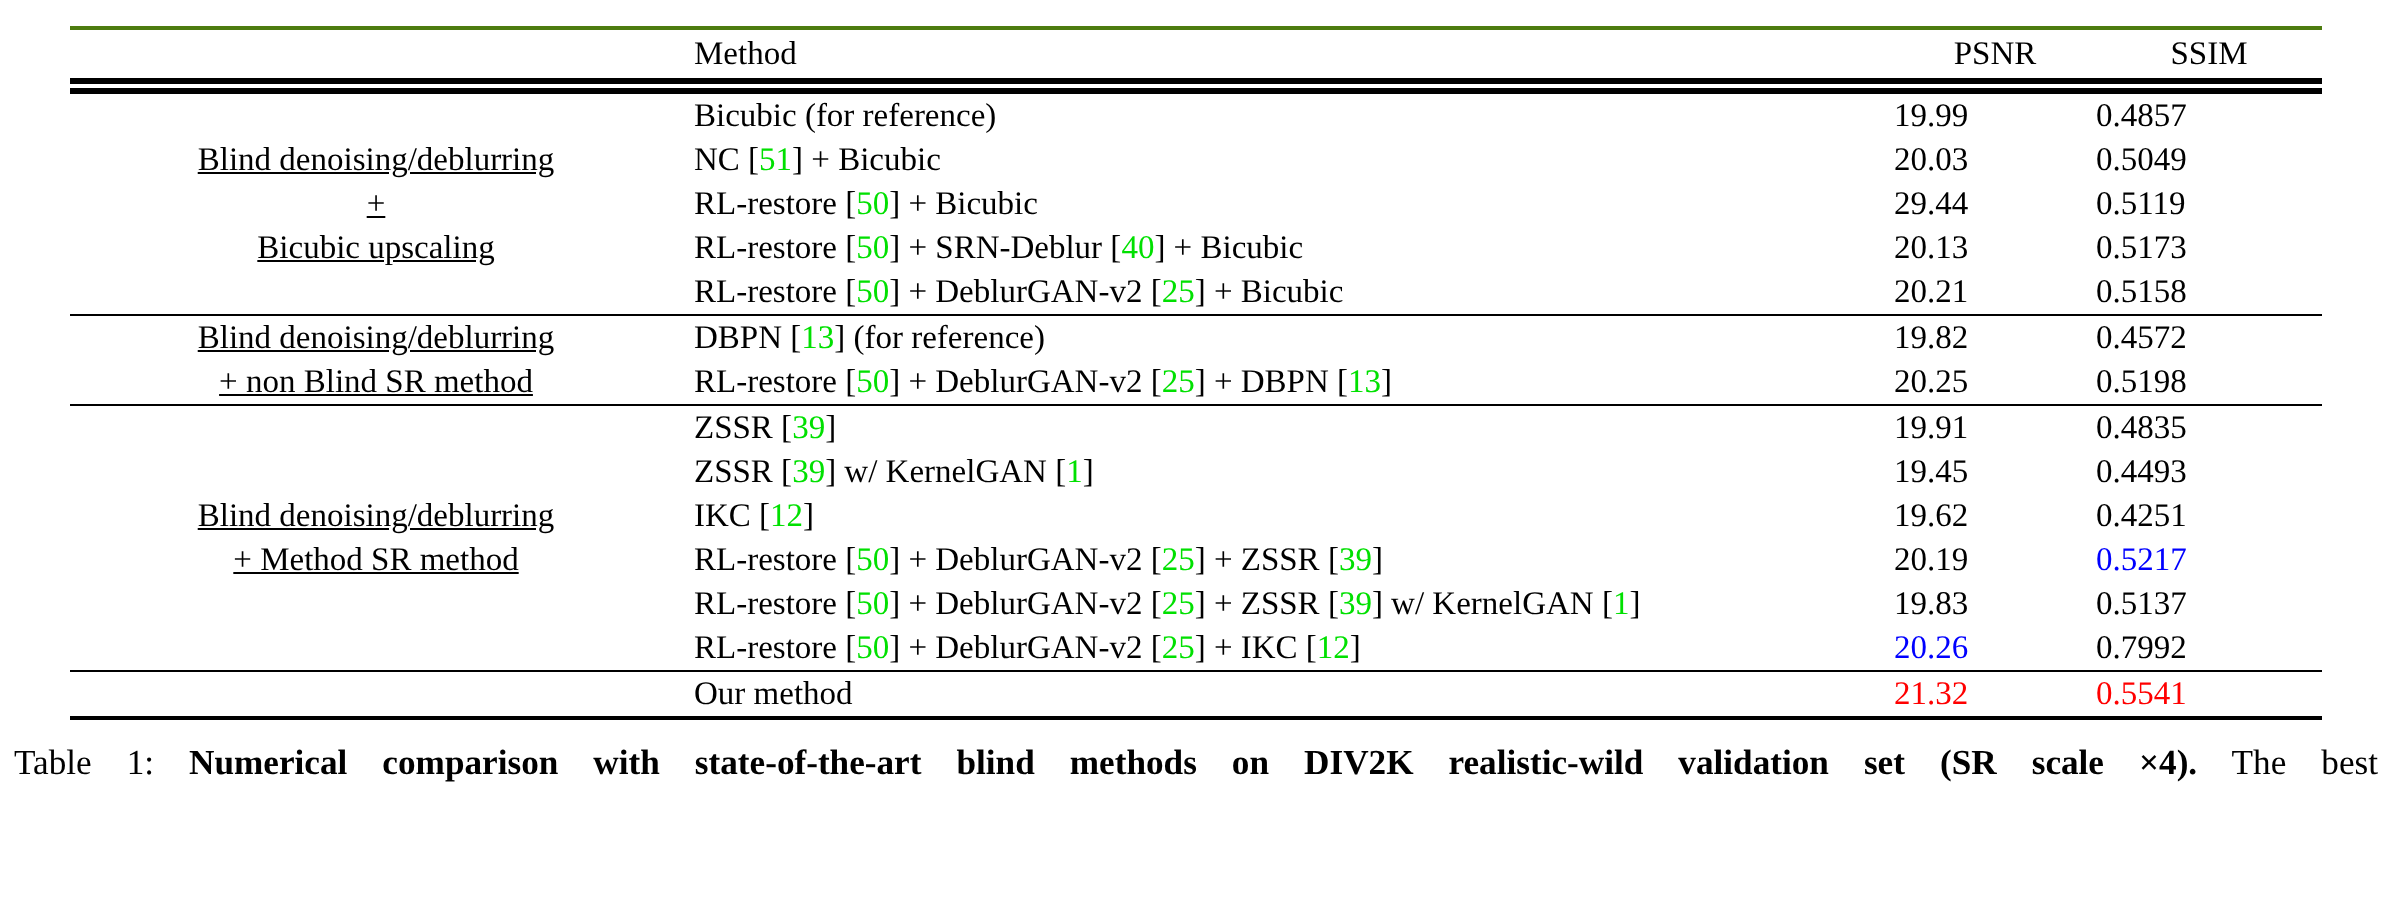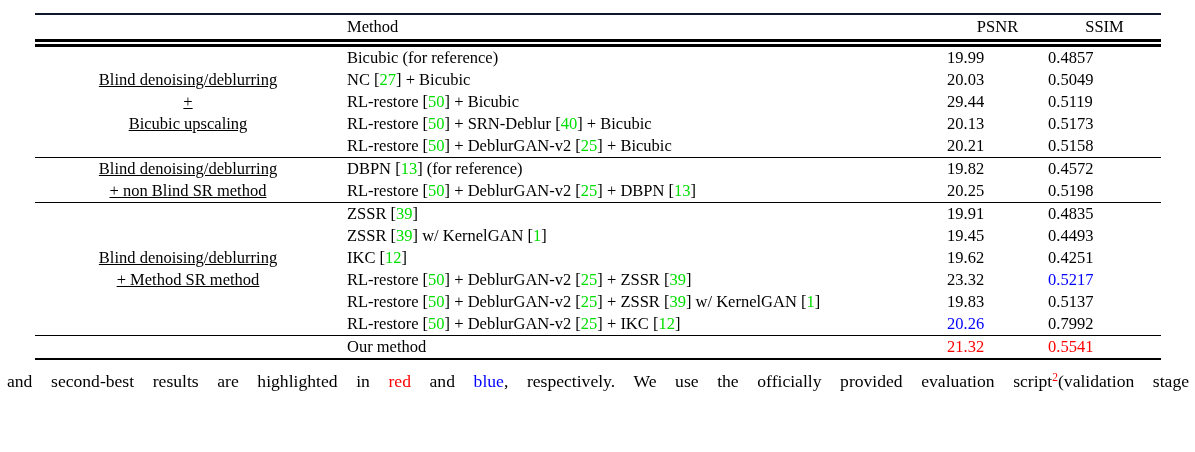--- a/index.html
+++ b/index.html
@@ -7,21 +7,21 @@
     position: relative; width: 1195px; height: 452px;
     background: #ffffff; overflow: hidden;
     font-family: "Liberation Serif", serif; color: #000;
   }
   table.results {
     position: absolute; left: 35px; top: 13px; width: 1126px;
     border-collapse: collapse; table-layout: fixed;
     font-size: 16.5px; color: #000;
   }
   thead th {
-    border-top: 2px solid #0f172a;
+    border-top: 2px solid #4d7c0f;
     border-bottom: 8px double #000;
     font-weight: normal; height: 24px; line-height: 24px; padding: 0;
   }
   th.method-h { text-align: left; padding-left: 6px; }
   th.num-h { }
   tbody td { height: 22px; line-height: 22px; padding: 0; vertical-align: middle; }
   td.method { text-align: left; padding-left: 6px; white-space: nowrap; overflow: hidden; margin-top: 12px; }
   td.num { }
   td.glabel { text-align: center; vertical-align: middle; }
   td.glabel div { line-height: 22px; text-decoration: underline; }
@@ -70,21 +70,21 @@
           <td class="glabel" rowspan="5">
             <div>Blind denoising/deblurring</div>
             <div>+</div>
             <div>Bicubic upscaling</div>
           </td>
           <td class="method"><span class="k">Bicubic (for reference)</span></td>
           <td class="num">19.99</td>
           <td class="num">0.4857</td>
         </tr>
         <tr>
-          <td class="method"><span class="k">NC [</span><span class="g">27</span><span class="k">] + Bicubic</span></td>
+          <td class="method"><span class="k">NC [</span><span class="g">51</span><span class="k">] + Bicubic</span></td>
           <td class="num">20.03</td>
           <td class="num">0.5049</td>
         </tr>
         <tr>
           <td class="method"><span class="k">RL-restore [</span><span class="g">50</span><span class="k">] + Bicubic</span></td>
           <td class="num">29.44</td>
           <td class="num">0.5119</td>
         </tr>
         <tr>
           <td class="method"><span class="k">RL-restore [</span><span class="g">50</span><span class="k">] + SRN-Deblur [</span><span class="g">40</span><span class="k">] + Bicubic</span></td>
@@ -124,21 +124,21 @@
           <td class="num">19.45</td>
           <td class="num">0.4493</td>
         </tr>
         <tr>
           <td class="method"><span class="k">IKC [</span><span class="g">12</span><span class="k">]</span></td>
           <td class="num">19.62</td>
           <td class="num">0.4251</td>
         </tr>
         <tr>
           <td class="method"><span class="k">RL-restore [</span><span class="g">50</span><span class="k">] + DeblurGAN-v2 [</span><span class="g">25</span><span class="k">] + ZSSR [</span><span class="g">39</span><span class="k">]</span></td>
-          <td class="num">23.32</td>
+          <td class="num">20.19</td>
           <td class="num second">0.5217</td>
         </tr>
         <tr>
           <td class="method"><span class="k">RL-restore [</span><span class="g">50</span><span class="k">] + DeblurGAN-v2 [</span><span class="g">25</span><span class="k">] + ZSSR [</span><span class="g">39</span><span class="k">] w/ KernelGAN [</span><span class="g">1</span><span class="k">]</span></td>
           <td class="num">19.83</td>
           <td class="num">0.5137</td>
         </tr>
         <tr>
           <td class="method"><span class="k">RL-restore [</span><span class="g">50</span><span class="k">] + DeblurGAN-v2 [</span><span class="g">25</span><span class="k">] + IKC [</span><span class="g">12</span><span class="k">]</span></td>
           <td class="num second">20.26</td>
@@ -146,15 +146,15 @@
         </tr>
         <tr class="final">
           <td class="glabel"></td>
           <td class="method"><span class="k">Our method</span></td>
           <td class="num best">21.32</td>
           <td class="num best">0.5541</td>
         </tr>
       </tbody>
   </table>
   <div class="caption" id="caption">
-      <div class="cap-line"><span class="plain">and second-best results are highlighted in </span><span class="red">red</span><span class="plain"> and </span><span class="blue">blue</span><span class="plain">, respectively. We use the officially provided evaluation script</span><span class="supred">2</span><span class="plain">(validation stage</span></div>
+      <div class="cap-line"><span class="plain">Table 1: </span><span class="bold">Numerical comparison with state-of-the-art blind methods on DIV2K realistic-wild validation set (SR scale ×4).</span><span class="plain"> The best</span></div>
     </div>
 </div>
 
 </body></html>

